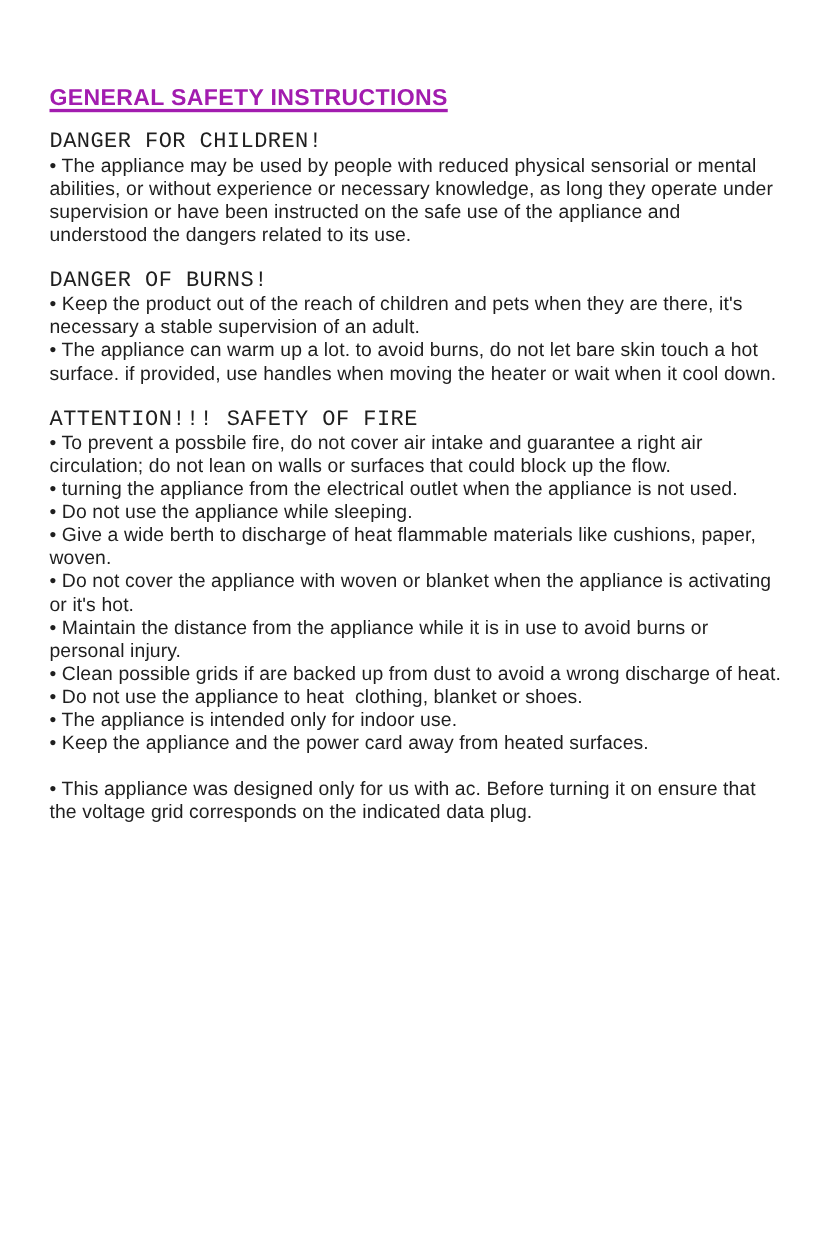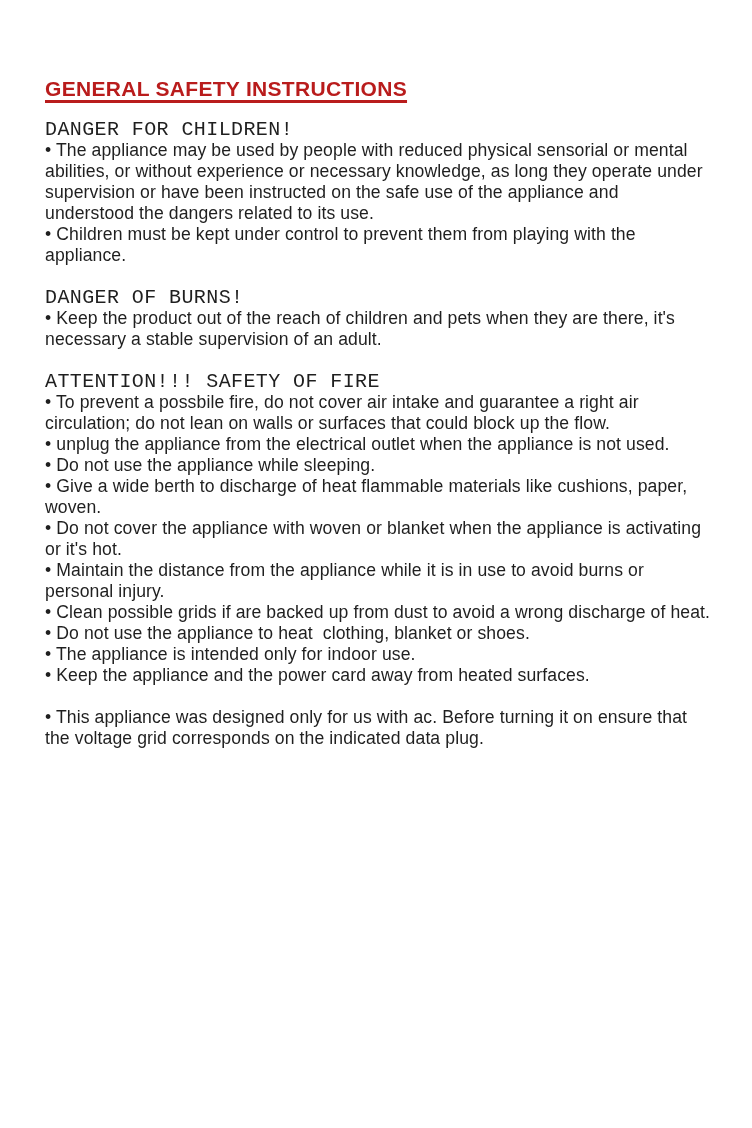--- a/index.html
+++ b/index.html
@@ -24,21 +24,21 @@
   }
   .title {
     font-size: 21px;
     line-height: 26px;
     font-weight: 700;
     letter-spacing: 0.3px;
     text-decoration: underline;
     text-decoration-thickness: 2.5px;
     text-underline-offset: 4px;
     margin: 0 0 17px 0;
-    color: #b91c1c;
+    color: #a21caf;
   }
   .section {
     margin: 0 0 21px 0;
   }
   .section:last-child {
     margin-bottom: 0;
   }
   .heading {
     font-size: 20px;
     line-height: 21px;
@@ -59,32 +59,32 @@
 <body>
 
 <div class="page">
   <div class="content">
 
     <h1 class="title">GENERAL SAFETY INSTRUCTIONS</h1>
 
     <section class="section">
       <h2 class="heading">DANGER FOR CHILDREN!</h2>
       <p class="bullet">• The appliance may be used by people with reduced physical sensorial or mental abilities, or without experience or necessary knowledge, as long they operate under supervision or have been instructed on the safe use of the appliance and understood the dangers related to its use.</p>
-      <p class="bullet">• Children must be kept under control to prevent them from playing with the appliance.</p>
     </section>
 
     <section class="section">
       <h2 class="heading">DANGER OF BURNS!</h2>
       <p class="bullet">• Keep the product out of the reach of children and pets when they are there, it's necessary a stable supervision of an adult.</p>
+      <p class="bullet">• The appliance can warm up a lot. to avoid burns, do not let bare skin touch a hot surface. if provided, use handles when moving the heater or wait when it cool down.</p>
     </section>
 
     <section class="section">
       <h2 class="heading">ATTENTION!!! SAFETY OF FIRE</h2>
       <p class="bullet">• To prevent a possbile fire, do not cover air intake and guarantee a right air circulation; do not lean on walls or surfaces that could block up the flow.</p>
-      <p class="bullet">• unplug the appliance from the electrical outlet when the appliance is not used.</p>
+      <p class="bullet">• turning the appliance from the electrical outlet when the appliance is not used.</p>
       <p class="bullet">• Do not use the appliance while sleeping.</p>
       <p class="bullet">• Give a wide berth to discharge of heat flammable materials like cushions, paper, woven.</p>
       <p class="bullet">• Do not cover the appliance with woven or blanket when the appliance is activating or it's hot.</p>
       <p class="bullet">• Maintain the distance from the appliance while it is in use to avoid burns or personal injury.</p>
       <p class="bullet">• Clean possible grids if are backed up from dust to avoid a wrong discharge of heat.</p>
       <p class="bullet">• Do not use the appliance to heat  clothing, blanket or shoes.</p>
       <p class="bullet">• The appliance is intended only for indoor use.</p>
       <p class="bullet">• Keep the appliance and the power card away from heated surfaces.</p>
     </section>
 

